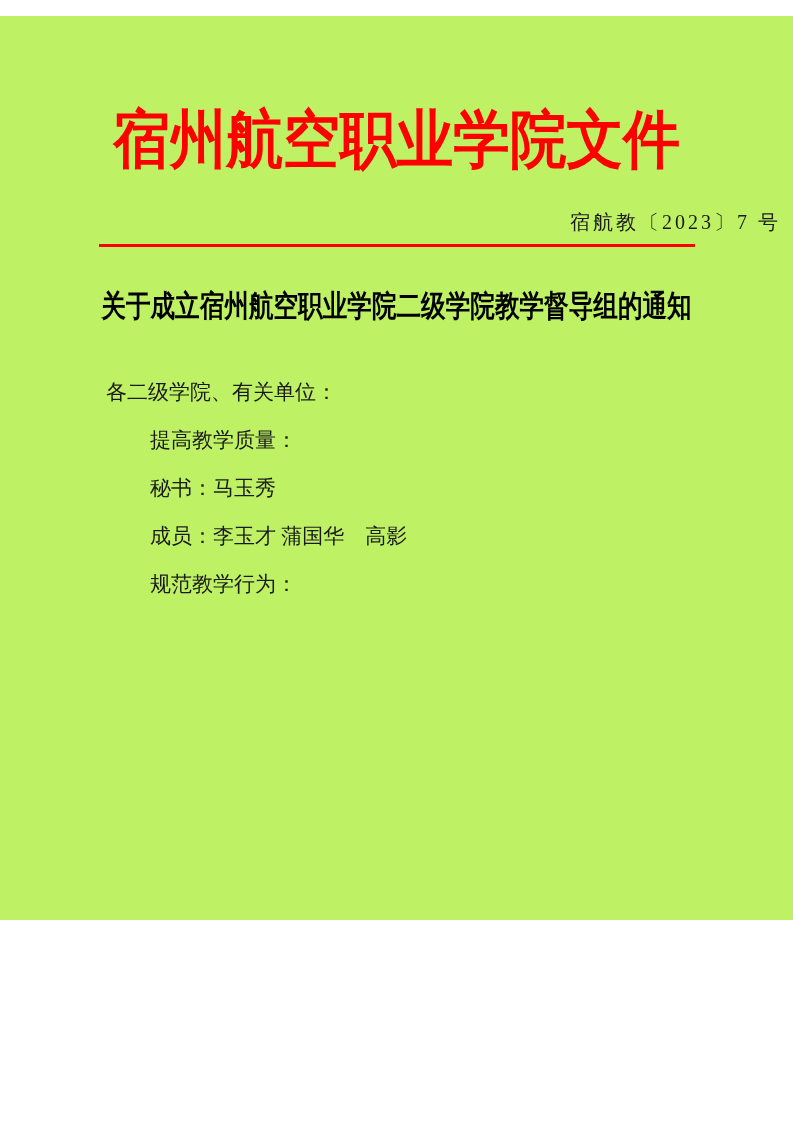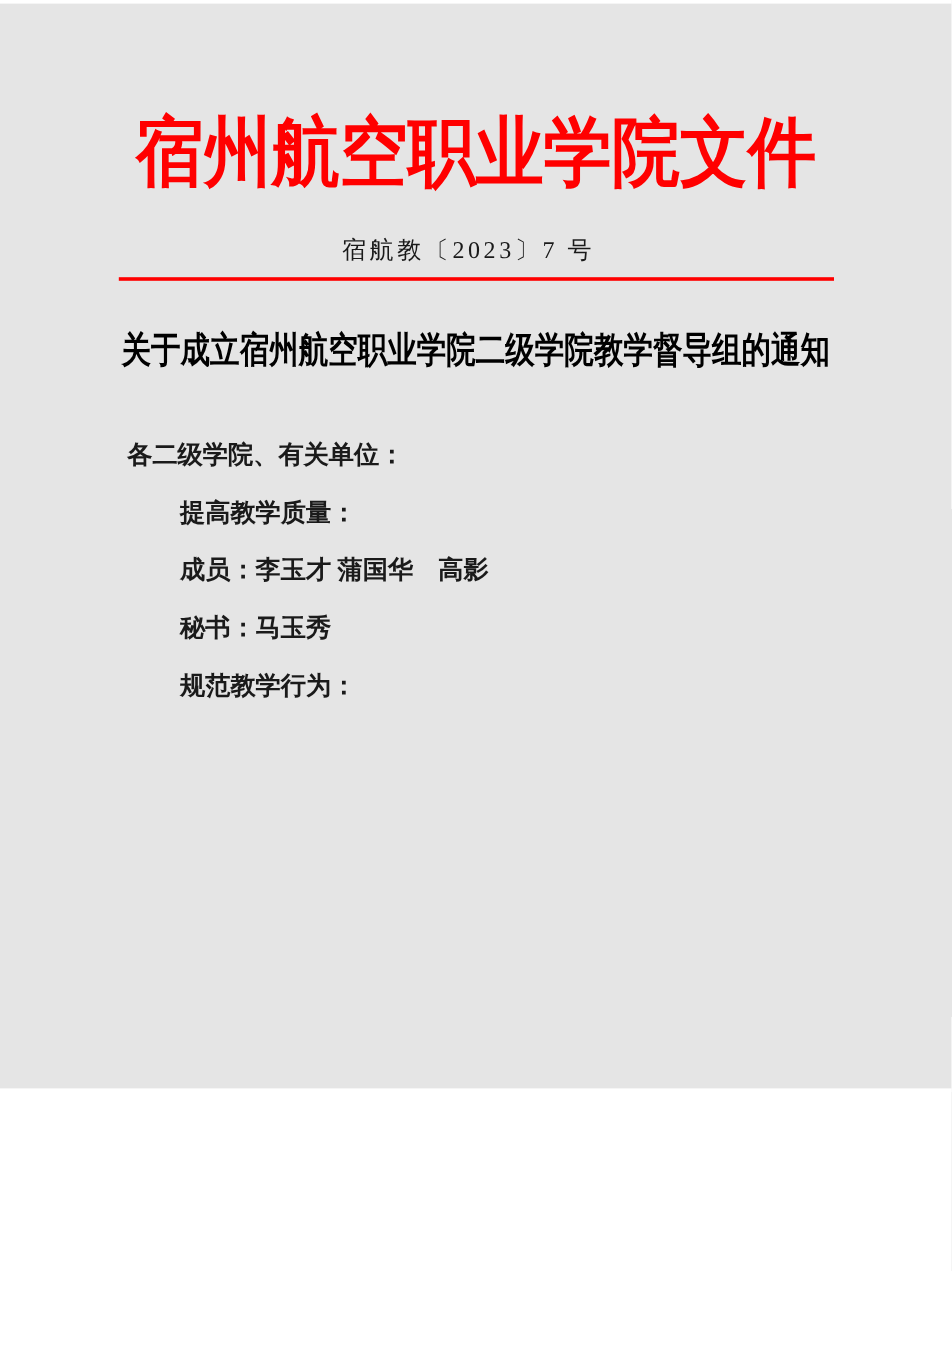--- a/index.html
+++ b/index.html
@@ -5,22 +5,22 @@
   * { box-sizing: border-box; }
   html, body {
     margin: 0;
     padding: 0;
     background: #ffffff;
   }
   .page {
     position: relative;
     width: 793px;
     height: 904px;
-    margin: 3px auto;
-    background: #e5e5e5;
+    margin: 16px auto;
+    background: #bef264;
     overflow: hidden;
     font-family: "Liberation Serif", "DejaVu Serif", serif;
     color: #000000;
   }
   .header-title {
     position: absolute;
     top: 84px;
     left: 0;
     right: 0;
     text-align: center;
@@ -31,21 +31,21 @@
     color: var(--accent-red, #ff0000);
     white-space: nowrap;
     transform: scaleX(0.9);
     transform-origin: center;
   }
   .doc-number {
     position: absolute;
     top: 192px;
     left: 0;
     right: 12px;
-    text-align: center;
+    text-align: right;
     font-size: 20px;
     line-height: 28px;
     letter-spacing: 3px;
     color: #1a1a1a;
   }
   .red-divider {
     position: absolute;
     top: 228px;
     left: 99px;
     width: 596px;
@@ -74,21 +74,20 @@
     left: 106px;
     width: 591px;
     font-size: 21px;
     line-height: 48px;
     color: #1a1a1a;
     text-align: justify;
   }
   .body-block p {
     margin: 0;
     padding: 0;
-    font-weight: bold;
   }
   .salutation {
     text-indent: 0;
   }
   .main-paragraph {
     text-indent: 44px;
   }
   .roster-line {
     text-indent: 44px;
     text-align: left;
@@ -116,22 +115,22 @@
 
   <h1 class="doc-title">关于成立宿州航空职业学院二级学院教学督导组的通知</h1>
 
   <div class="body-block">
     <p class="salutation">各二级学院、有关单位：</p>
 
 
     <p class="roster-line">提高教学质量：</p>
 
 
+    <p class="roster-line">秘书：马玉秀</p>
+
     <p class="roster-line">成员：李玉才 蒲国华　高影</p>
-
-    <p class="roster-line">秘书：马玉秀</p>
 
     <p class="roster-line">规范教学行为：</p>
   </div>
 
   <div class="page-number">—1—</div>
 
 </div>
 
 </body></html>

